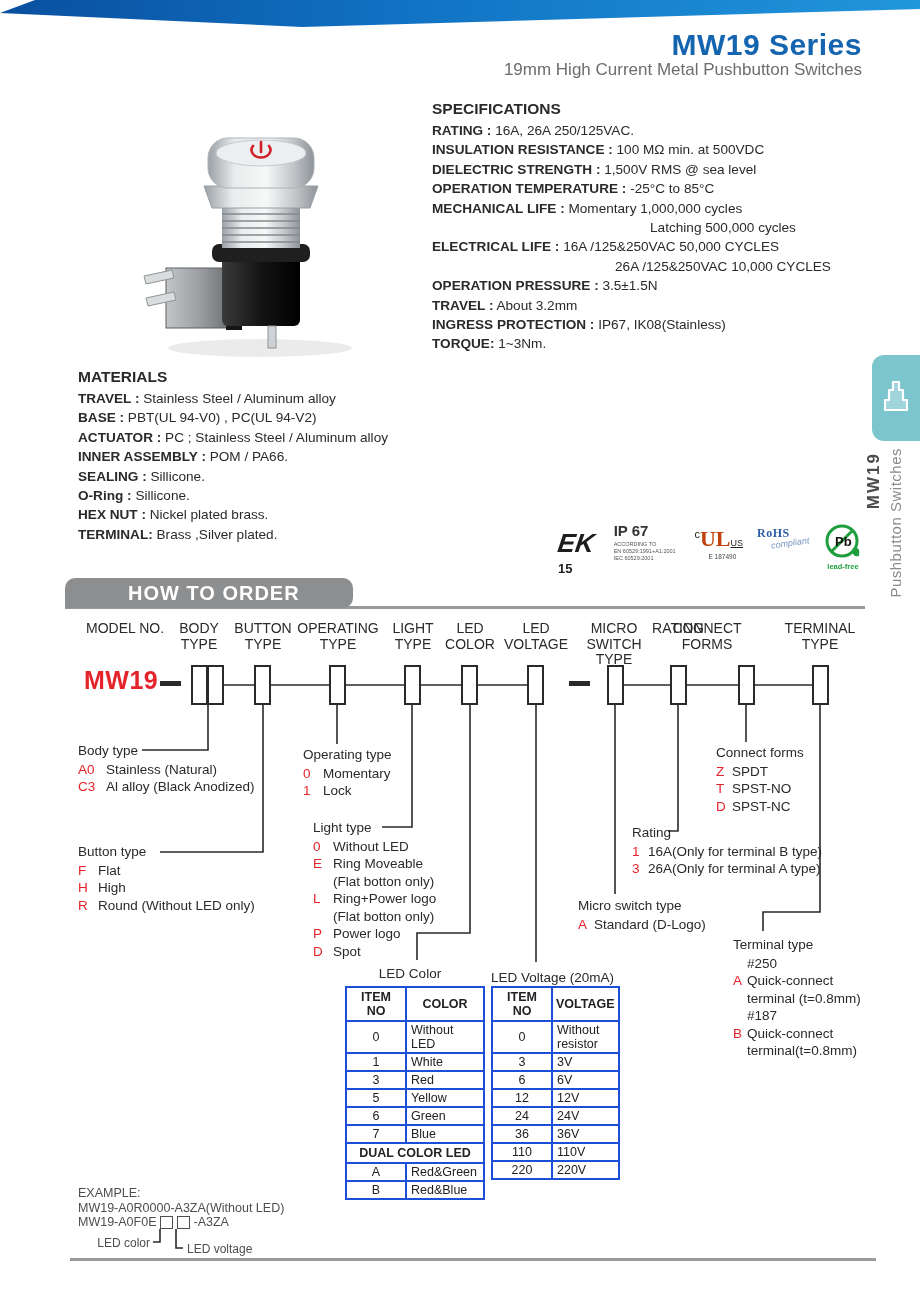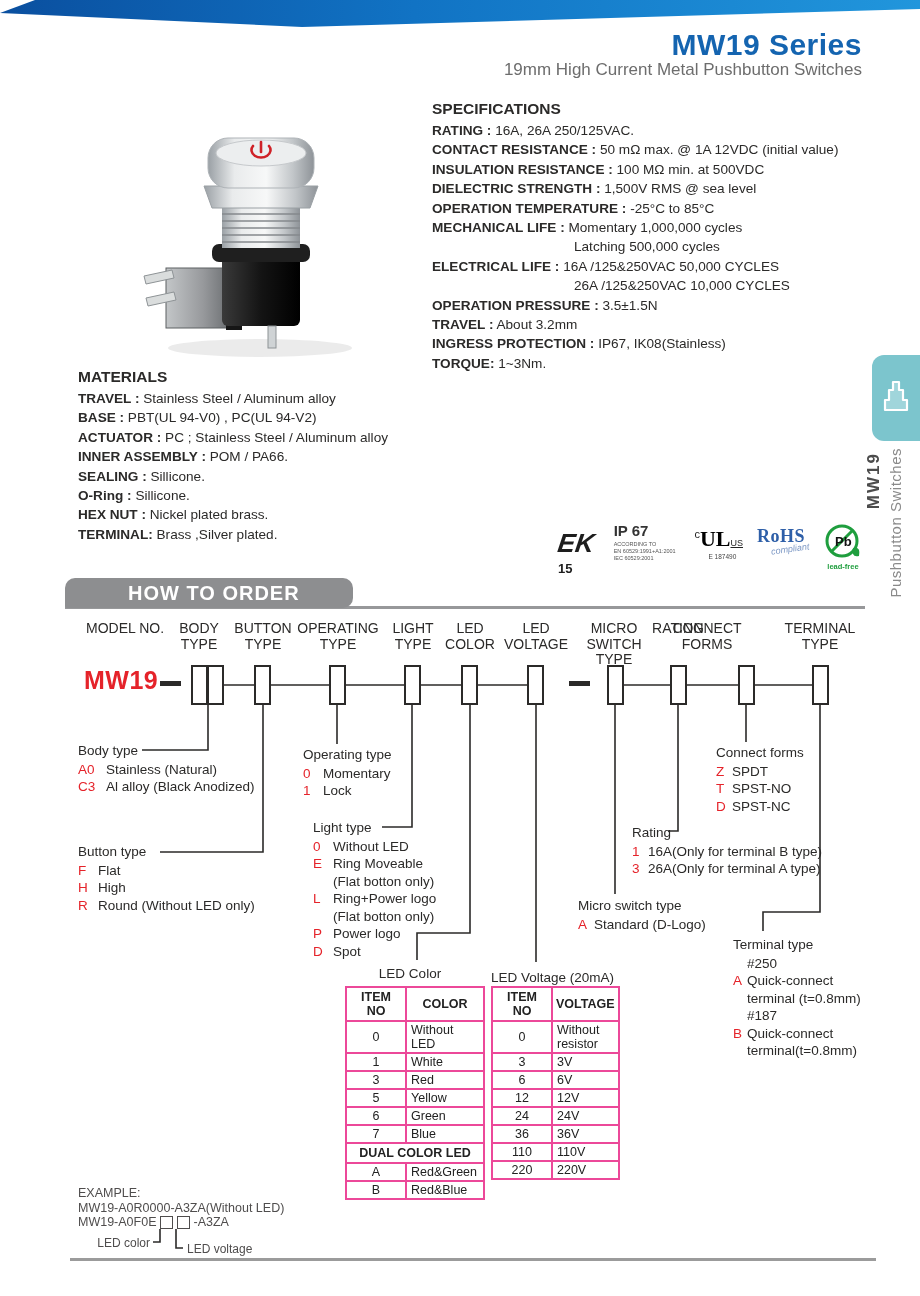--- a/index.html
+++ b/index.html
@@ -9,33 +9,33 @@
   .pre{white-space:pre-line;}
 
   
   .page-title{right:58px;top:28px;font-size:30px;font-weight:bold;color:#1464b0;letter-spacing:.5px;text-align:right;}
   .page-subtitle{right:58px;top:60px;font-size:17px;color:#6d6d6d;}
 
   
   .block-title{font-size:15.5px;font-weight:bold;margin-bottom:3px;}
   .tline{font-size:13.6px;line-height:19.4px;}
   .tline b{font-weight:bold;}
-  .tline.indent{padding-left:142px;}
+  .tline.indent{padding-left:142px;text-align:center;}
 
   
   .cert{display:flex;align-items:flex-start;}
   .ek-text{font-weight:900;font-style:italic;font-size:26px;transform:skewX(-8deg);display:inline-block;color:#1d1d1d;}
   .ek-num{font-weight:bold;font-size:13px;color:#1d1d1d;}
   .ip-title{font-size:15px;font-weight:bold;color:#333;}
   .ip-sub{font-size:5.5px;color:#555;line-height:7px;margin-top:2px;}
   .ul-c{font-size:11px;color:#222;vertical-align:8px;}
-  .ul-mark{font-size:22px;font-weight:bold;color:#000000;font-family:"Liberation Serif",serif;}
+  .ul-mark{font-size:22px;font-weight:bold;color:#c2410c;font-family:"Liberation Serif",serif;}
   .ul-us{font-size:9px;color:#222;vertical-align:0px;text-decoration:underline;}
   .ul-file{font-size:6.5px;color:#444;margin-top:1px;padding-left:14px;}
-  .rohs-title{font-size:18px;font-weight:bold;color:#2e5fa8;font-family:"Liberation Serif",serif;letter-spacing:.5px;}
+  .rohs-title{font-size:12px;font-weight:bold;color:#2e5fa8;font-family:"Liberation Serif",serif;letter-spacing:.5px;}
   .rohs-sub{font-size:9px;font-style:italic;color:#7b97c4;margin-top:-2px;padding-left:14px;transform:rotate(-8deg);}
   .pb-sub{font-size:7.5px;font-weight:bold;color:#1f9e3e;text-align:center;margin-top:0px;}
 
   
   .side-tab{left:872px;top:355px;width:48px;height:86px;background:#7cc5cd;border-radius:12px 0 0 12px;
             display:flex;align-items:center;justify-content:center;}
   .vtext{position:absolute;writing-mode:vertical-rl;transform:rotate(180deg);}
   .v-series{left:864px;top:452px;font-size:17px;font-weight:bold;color:#4c4c4c;letter-spacing:2px;}
   .v-cat{left:887px;top:448px;font-size:15px;color:#8a8a8a;letter-spacing:.5px;}
 
@@ -50,21 +50,21 @@
 
   .anno{position:absolute;font-size:13.5px;line-height:17.5px;}
   .anno-title{color:#2b2a29;margin-bottom:1px;}
   .opt{display:flex;align-items:center;}
   .opt .code{color:#e5232a;flex:0 0 auto;}
   .opt .desc{color:#2b2a29;}
   .w28{width:28px;} .w20{width:20px;} .w16{width:16px;} .w14{width:14px;}
 
   
   .dtable{border-collapse:collapse;background:#fff;}
-  .dtable td,.dtable th{border:2px solid #ec4899;font-size:12.5px;padding:1px 4px;color:#222;}
+  .dtable td,.dtable th{border:2px solid #1d4ed8;font-size:12.5px;padding:1px 4px;color:#222;}
   .dtable th{font-weight:bold;text-align:center;padding:2px 3px;}
   .dtable td.c{text-align:center;}
   .dtable td.l{text-align:left;}
   .table-title{font-size:13.5px;color:#2b2a29;}
 
   
   .ex-line{font-size:12.5px;color:#4f4d4d;line-height:16px;}
   .ex-row{display:flex;align-items:center;font-size:12.5px;color:#4f4d4d;}
   .ex-box{display:inline-block;width:11px;height:11px;border:1.5px solid #4f4d4d;margin-left:3px;background:#fff;}
   .ex-box + .ex-box{margin-left:4px;}
@@ -141,21 +141,20 @@
 
   <g stroke="#cf2127" stroke-width="2.6" fill="none" stroke-linecap="round">
     <path d="M 111 20 A 9.5 7.5 0 1 0 127 20"></path>
     <line x1="119" y1="16" x2="119" y2="26"></line>
   </g>
 </svg>
 
 <div class="abs" style="left:432px;top:100px;width:440px">
   <div class="block-title">SPECIFICATIONS</div>
   <div class="tline"><b>RATING :</b> <span>16A, 26A  250/125VAC.</span></div>
-  <div class="tline"><b>CONTACT RESISTANCE :</b> <span>50 mΩ max. @ 1A 12VDC (initial value)</span></div>
   <div class="tline"><b>INSULATION RESISTANCE :</b> <span>100 MΩ min. at 500VDC</span></div>
   <div class="tline"><b>DIELECTRIC STRENGTH :</b> <span>1,500V RMS @ sea level</span></div>
   <div class="tline"><b>OPERATION TEMPERATURE :</b> <span>-25°C to 85°C</span></div>
   <div class="tline"><b>MECHANICAL LIFE :</b> <span>Momentary 1,000,000 cycles</span></div>
   <div class="tline indent"><span>Latching 500,000 cycles</span></div>
   <div class="tline"><b>ELECTRICAL LIFE :</b> <span>16A /125&amp;250VAC  50,000 CYCLES</span></div>
   <div class="tline indent"><span>26A /125&amp;250VAC  10,000 CYCLES</span></div>
   <div class="tline"><b>OPERATION PRESSURE :</b> <span>3.5±1.5N</span></div>
   <div class="tline"><b>TRAVEL :</b> <span>About 3.2mm</span></div>
   <div class="tline"><b>INGRESS PROTECTION :</b> <span>IP67, IK08(Stainless)</span></div>

